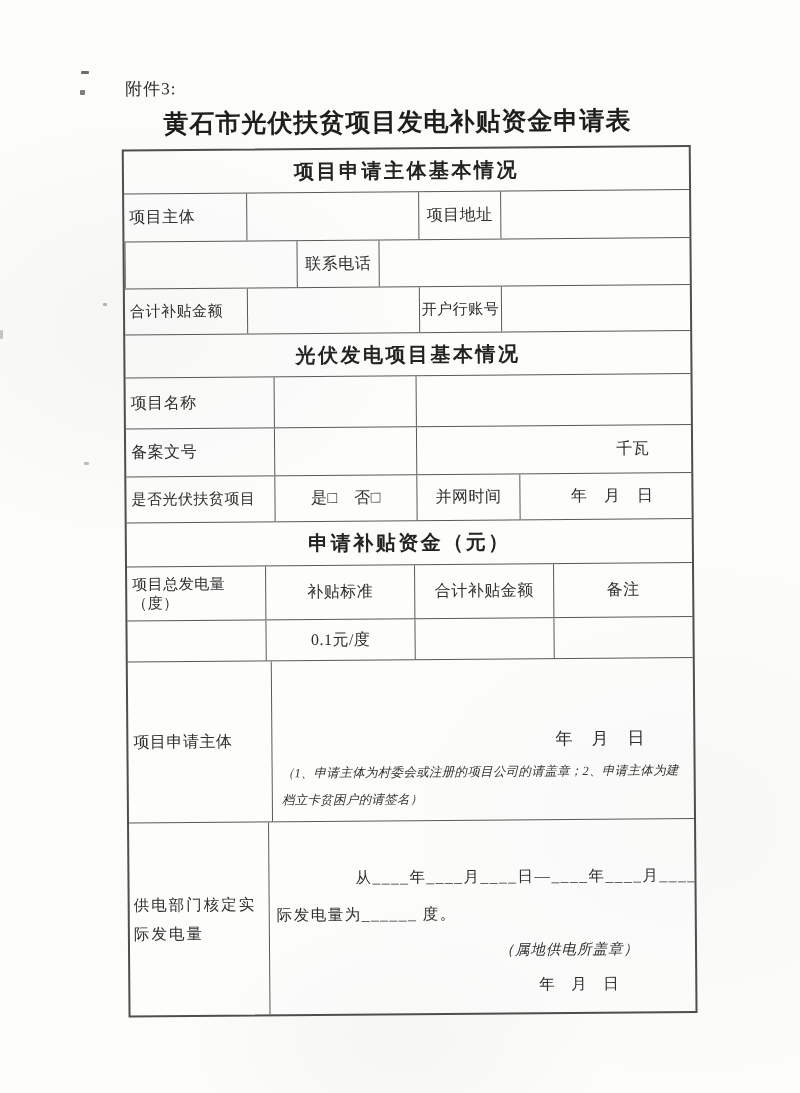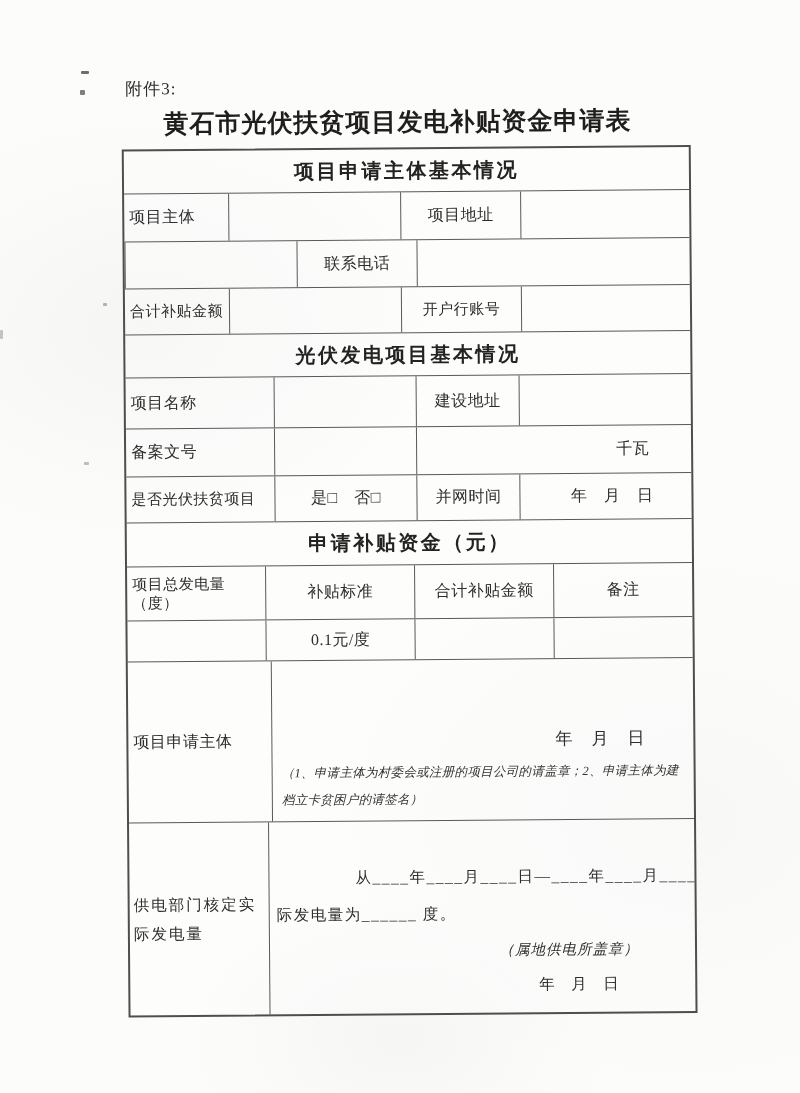--- a/index.html
+++ b/index.html
@@ -26,21 +26,21 @@
   .cell.flex1{flex:1;}
   .sec-header{justify-content:center;font-weight:bold;font-size:20px;letter-spacing:2.5px;color:#242322;}
   .lbl{padding-left:5px;}
   .ctr{justify-content:center;}
   .rt{justify-content:flex-end;}
   
   .h42{height:42px;} .h47{height:47px;} .h46{height:46px;} .h45{height:45px;}
   .h50{height:50px;} .h43{height:43px;} .h53{height:53px;} .h40{height:40px;}
   .h160{height:160px;} .h192{height:192px;}
   
-  .s1c1{width:104px;} .s1c2{width:172px;} .s1c3{width:120px;}
+  .s1c1{width:122px;} .s1c2{width:172px;} .s1c3{width:82px;}
   .s2c1{width:148px;} .s2c2{width:142px;} .s2c3{width:103px;}
   .s3c1{width:138px;} .s3c2{width:149px;} .s3c3{width:139px;}
   .s4c1{width:143px;} .s5c1{width:139px;}
   .small-lbl{font-size:15px;letter-spacing:0.5px;}
   .pad-r42{padding-right:42px;}
   .pad-r38{padding-right:38px;}
   .date-sp{word-spacing:10px;}
   
   .col{flex-direction:column;align-items:stretch;justify-content:flex-start;}
   .s4-spacer{height:68px;}
@@ -99,21 +99,20 @@
         <div class="cell s1c3 ctr small-lbl">开户行账号</div>
         <div class="cell flex1"></div>
       </div>
 
       <div class="row h42">
         <div class="cell nb flex1 sec-header">光伏发电项目基本情况</div>
       </div>
       <div class="row h50">
         <div class="cell nb s2c1 lbl">项目名称</div>
         <div class="cell s2c2"></div>
-        <div class="cell s2c3 ctr">建设地址</div>
         <div class="cell flex1"></div>
       </div>
       <div class="row h47">
         <div class="cell nb s2c1 lbl">备案文号</div>
         <div class="cell s2c2"></div>
         <div class="cell flex1 rt pad-r42">千瓦</div>
       </div>
       <div class="row h45">
         <div class="cell nb s2c1 lbl small-lbl">是否光伏扶贫项目</div>
         <div class="cell s2c2 ctr">是□　否□</div>

